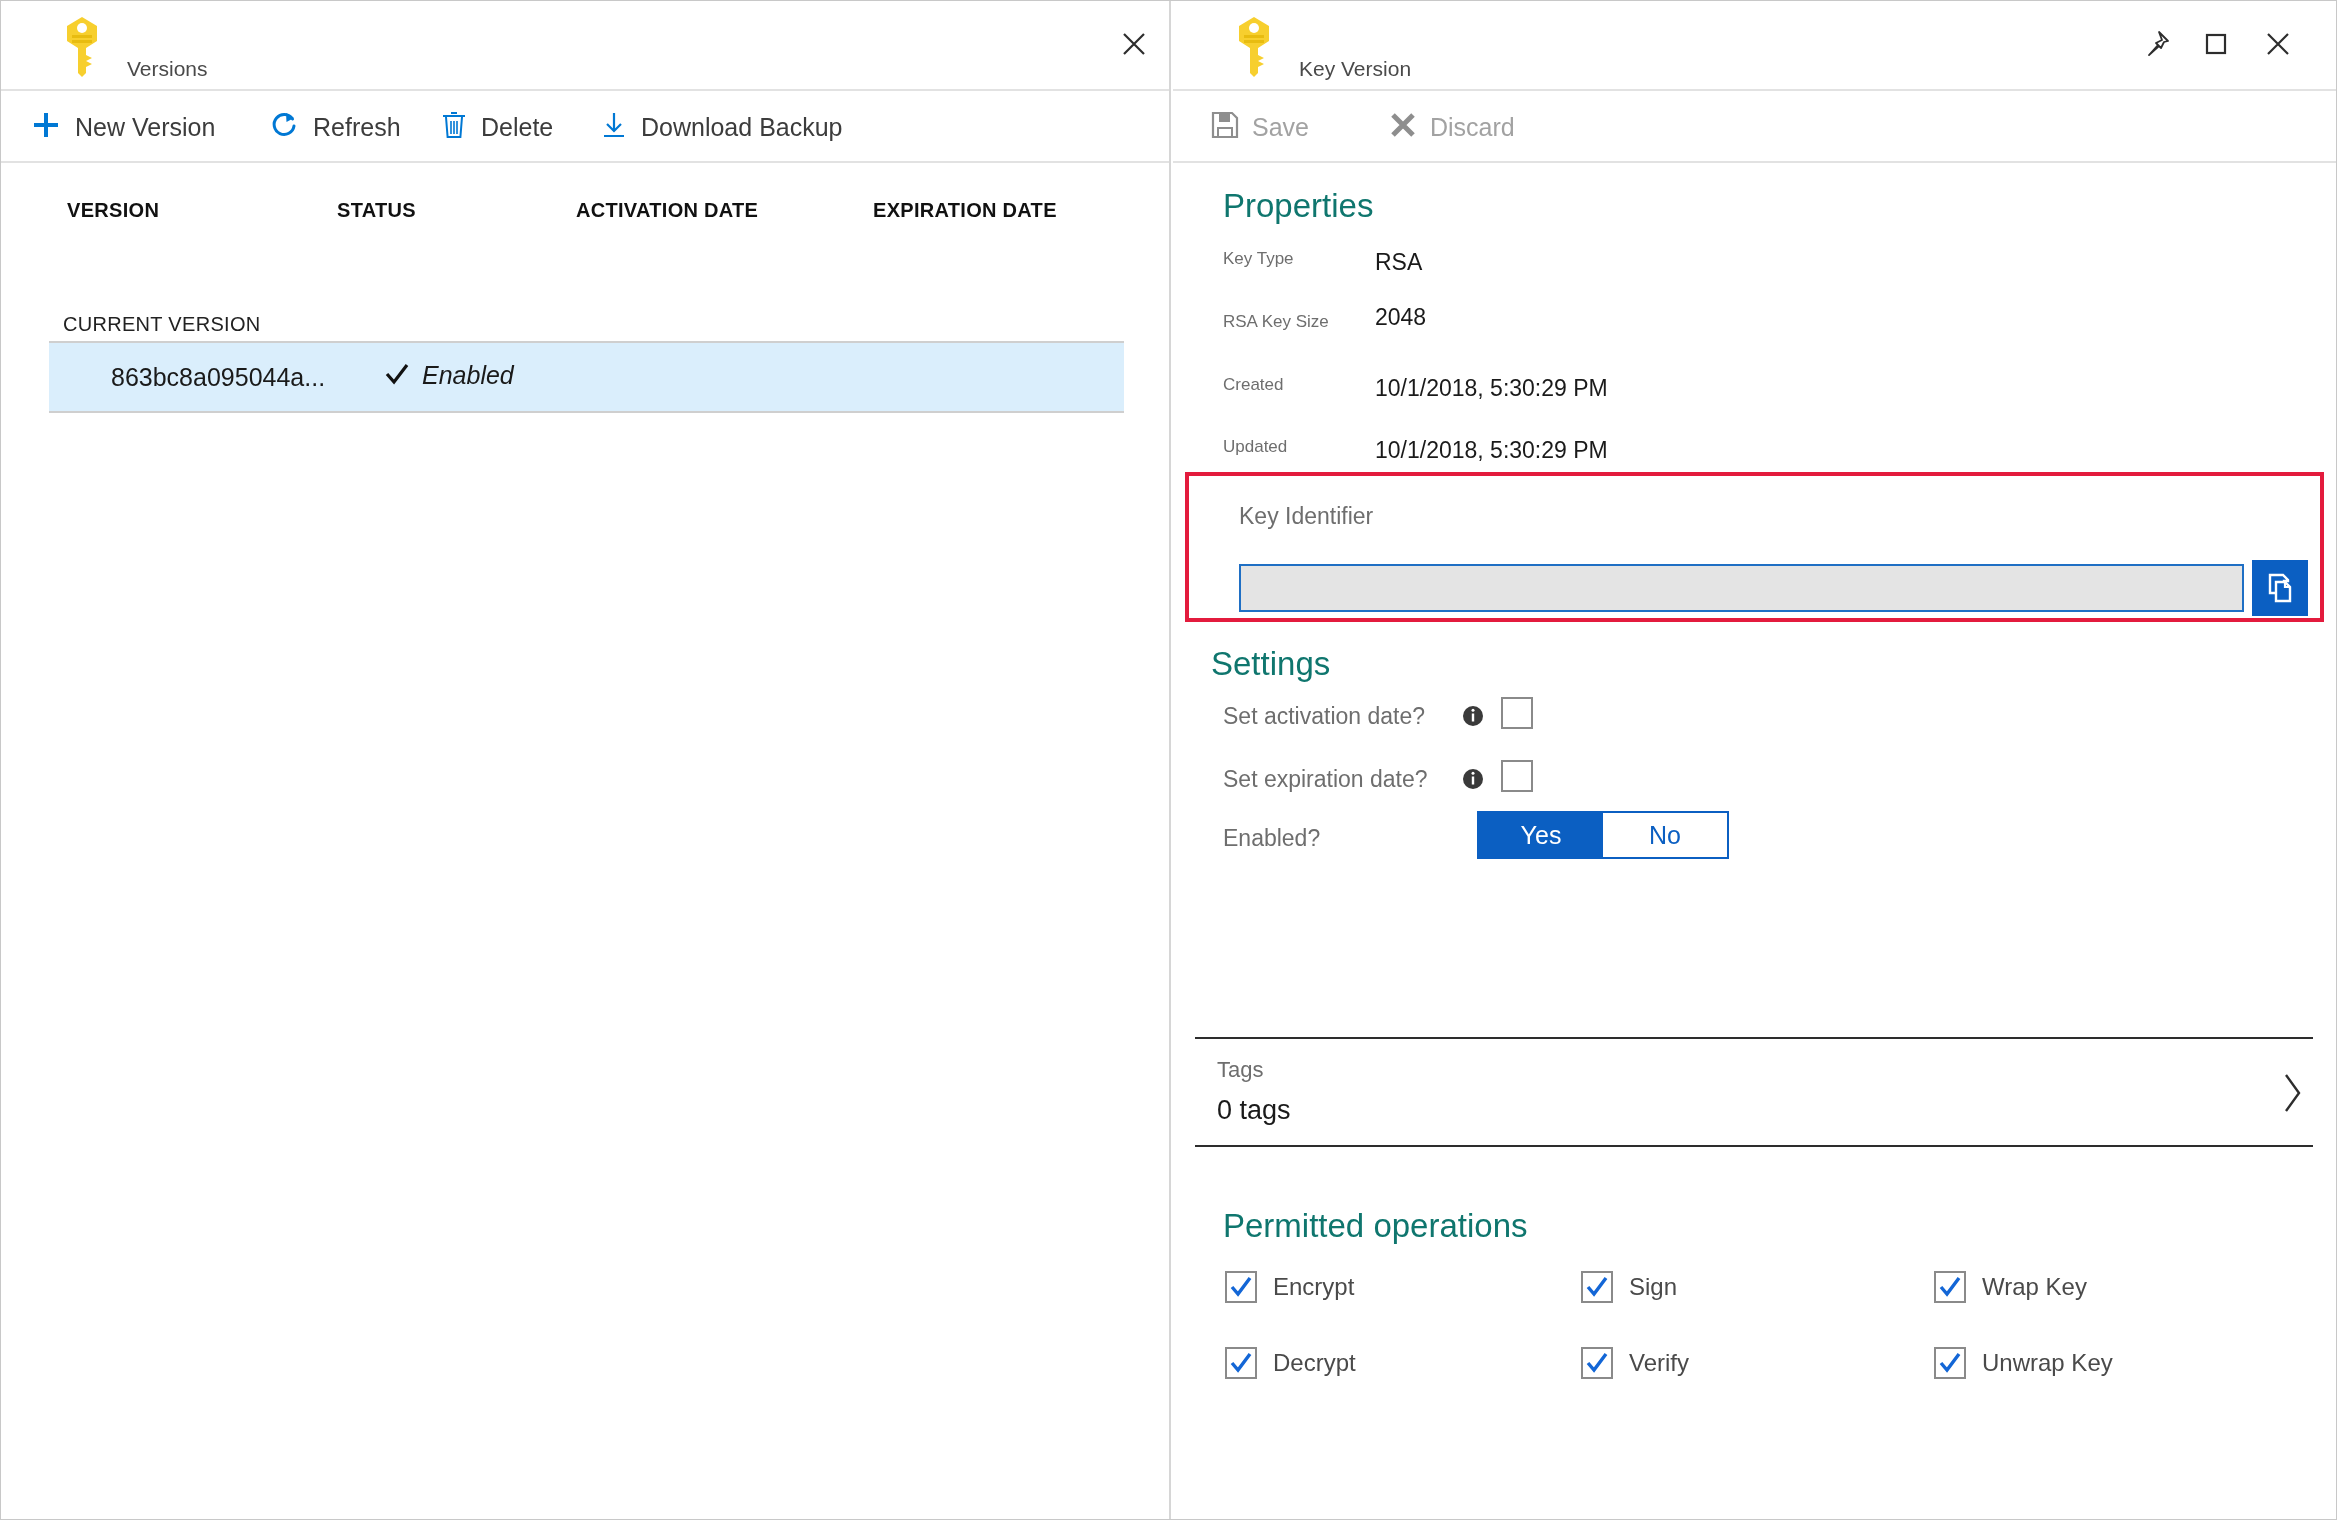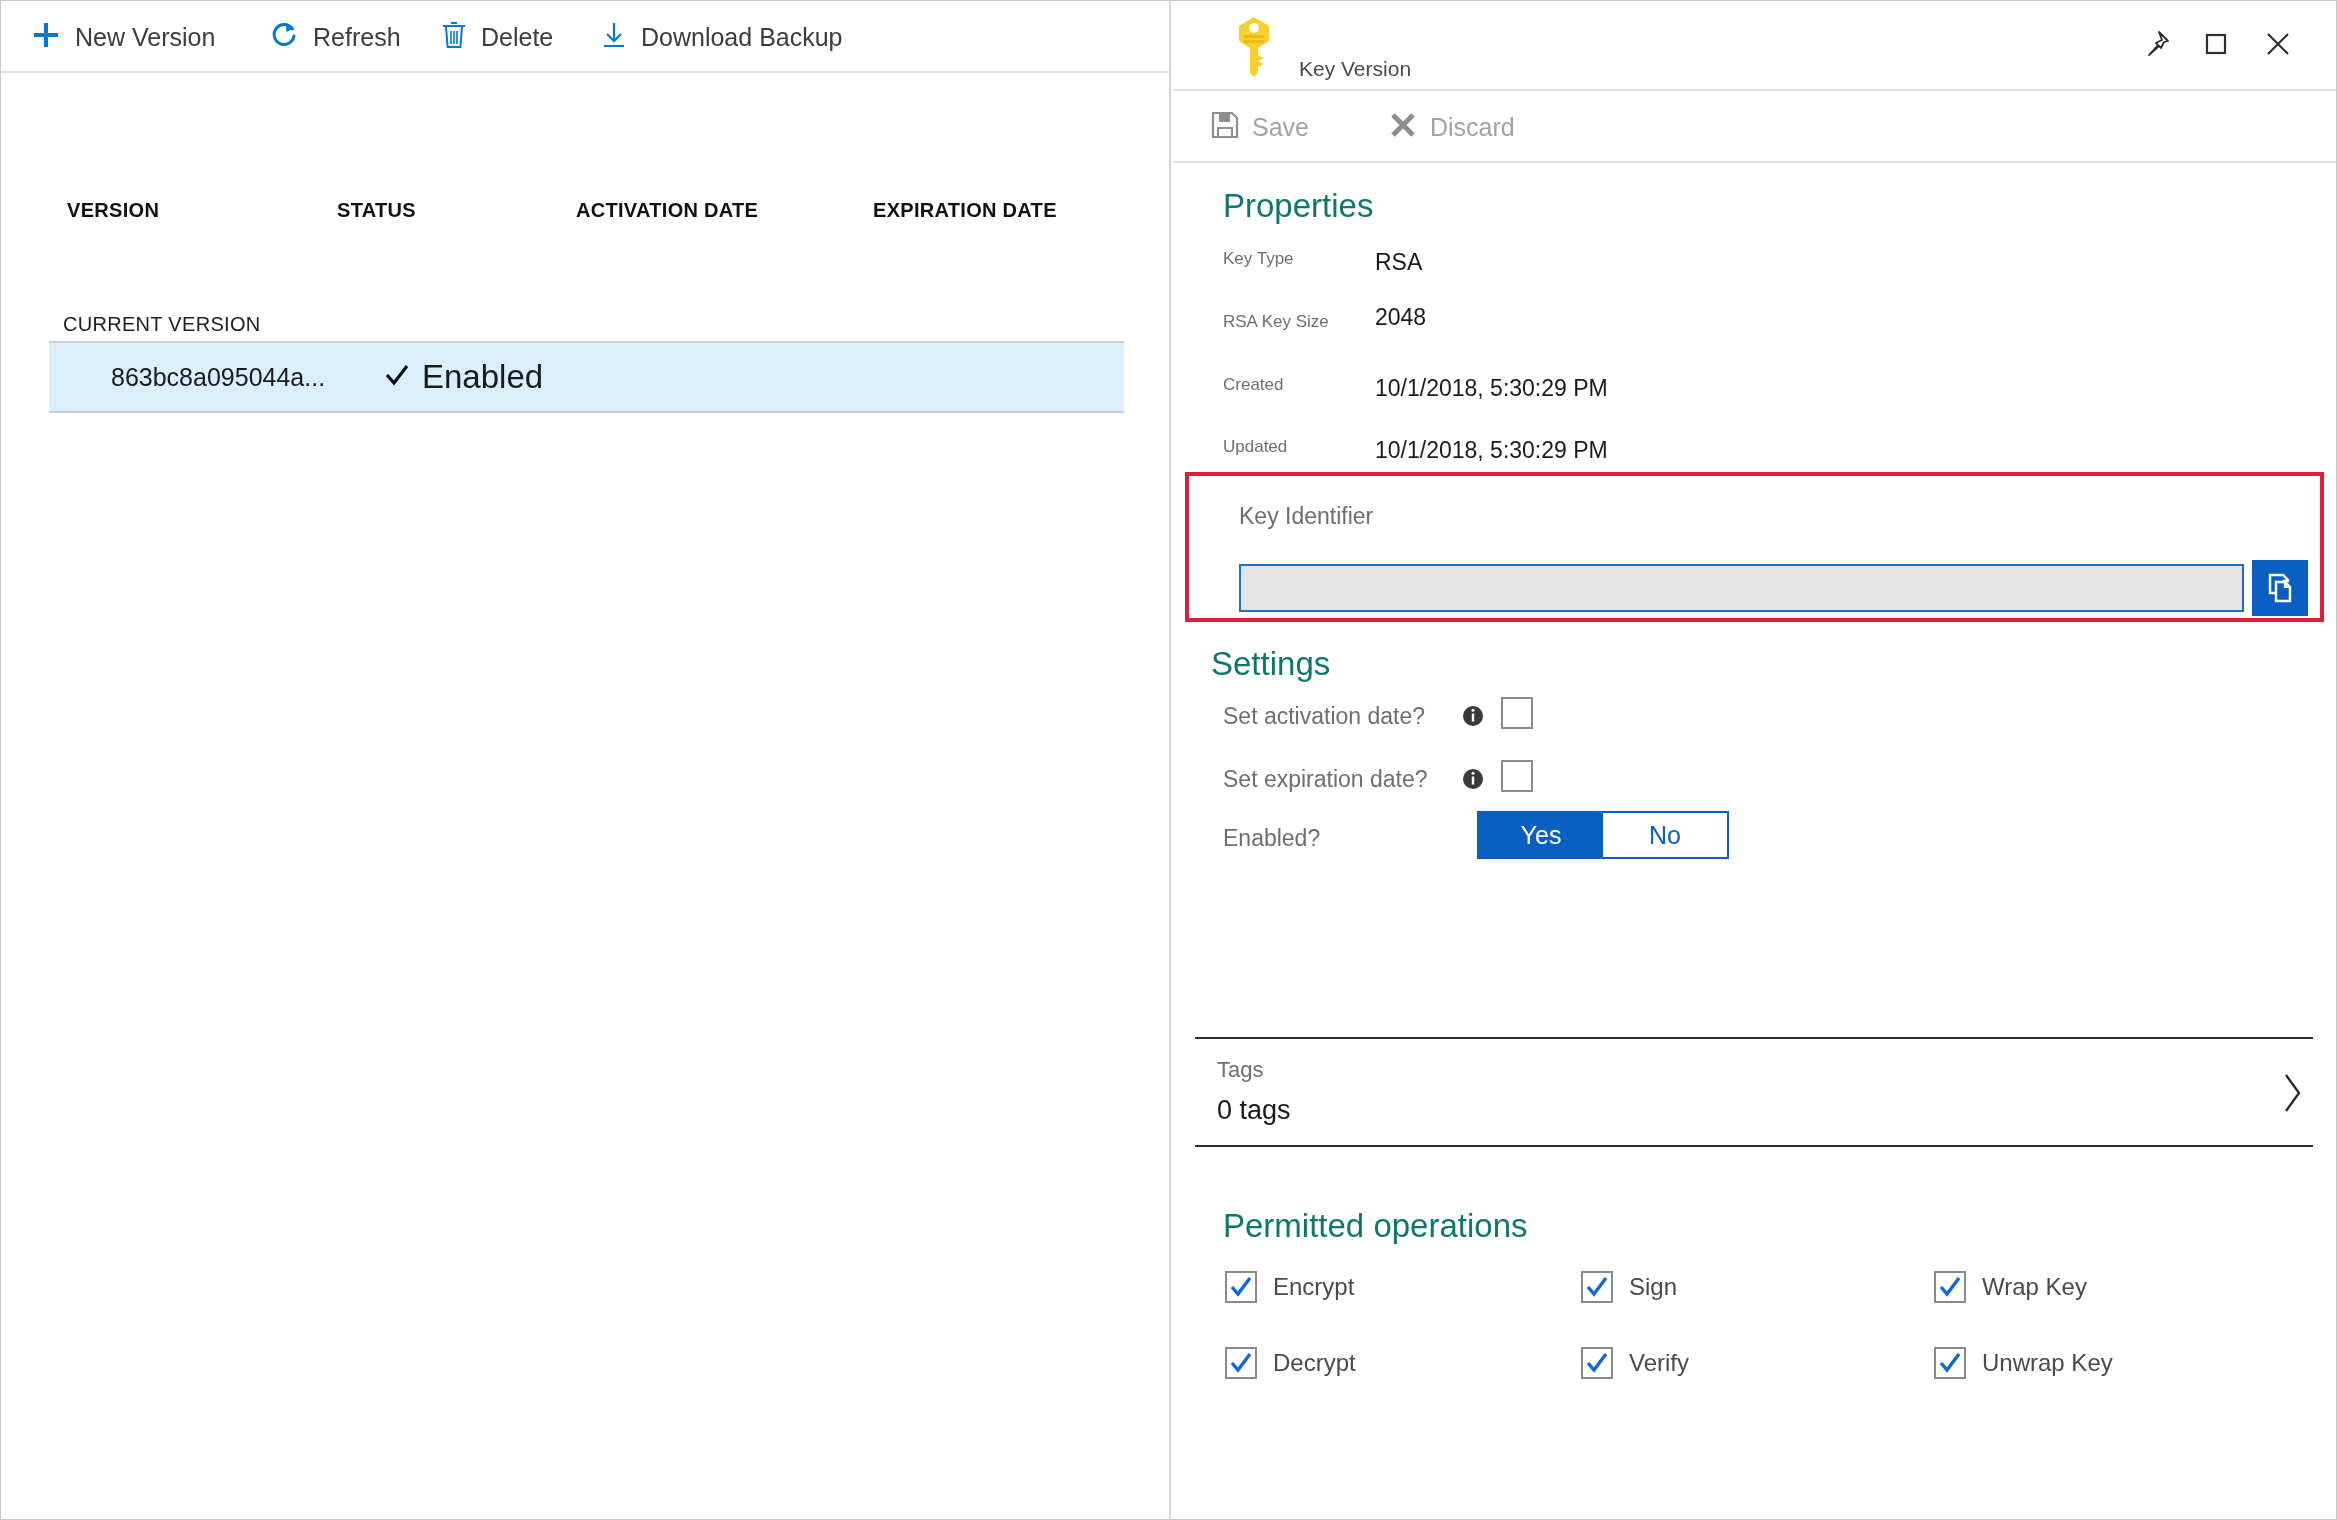--- a/index.html
+++ b/index.html
@@ -102,22 +102,22 @@
     display: flex; align-items: center;
     cursor: pointer;
   }
   .cell-version {
     position: absolute; left: 62px;
     font-size: 25px; color: #1a1a1a;
     white-space: nowrap;
   }
   .cell-status {
     position: absolute; left: 335px;
-    display: flex; align-items: flex-end; gap: 12px;
-    font-size: 33px; color: #1a1a1a;
+    display: flex; align-items: flex-start; gap: 12px;
+    font-size: 25px; color: #1a1a1a; font-style: italic;
   }
 
   
   .rcontent {
     position: absolute; left: 0; top: 164px;
     width: 1163px; bottom: 0;
     overflow: hidden;
   }
   .sect-title {
     position: absolute;
@@ -238,20 +238,36 @@
     white-space: nowrap;
   }
 </style>
 </head>
 <body>
 
 <div class="screen">
 
   <div class="panel-left">
 
+    <div class="blade-head">
+      <span class="key-icon" style="left:58px;top:14px;">
+        <svg width="46" height="64" viewBox="0 0 46 64">
+          <path d="M23 2 L38 11 L38 26 L27 33 L27 40 L33 43 L27 46 L33 49 L27 52 L27 58 L23 62 L19 58 L19 33 L8 26 L8 11 Z" fill="#f7cf2e"></path>
+          <circle cx="23" cy="13" r="5" fill="#fff"></circle>
+          <rect x="13" y="20" width="20" height="3" fill="#e8bc10"></rect>
+          <rect x="13" y="25" width="20" height="3" fill="#e8bc10"></rect>
+        </svg>
+      </span>
+      <span class="blade-title" style="left:126px;top:56px;">Versions</span>
+      <span class="head-btn" style="left:1112px;top:22px;">
+        <svg width="30" height="30" viewBox="0 0 30 30">
+          <path d="M5 5 L25 25 M25 5 L5 25" stroke="#2d2d2d" stroke-width="2.2" fill="none"></path>
+        </svg>
+      </span>
+    </div>
 
     <div class="cmdbar">
       <div class="cmd" style="left:30px;">
         <span>
           <svg width="30" height="30" viewBox="0 0 30 30">
             <path d="M13 3 h4 v10 h10 v4 h-10 v10 h-4 v-10 h-10 v-4 h10 z" fill="#0078d4"></path>
           </svg>
         </span>
         <span class="cmd-label">New Version</span>
       </div>

